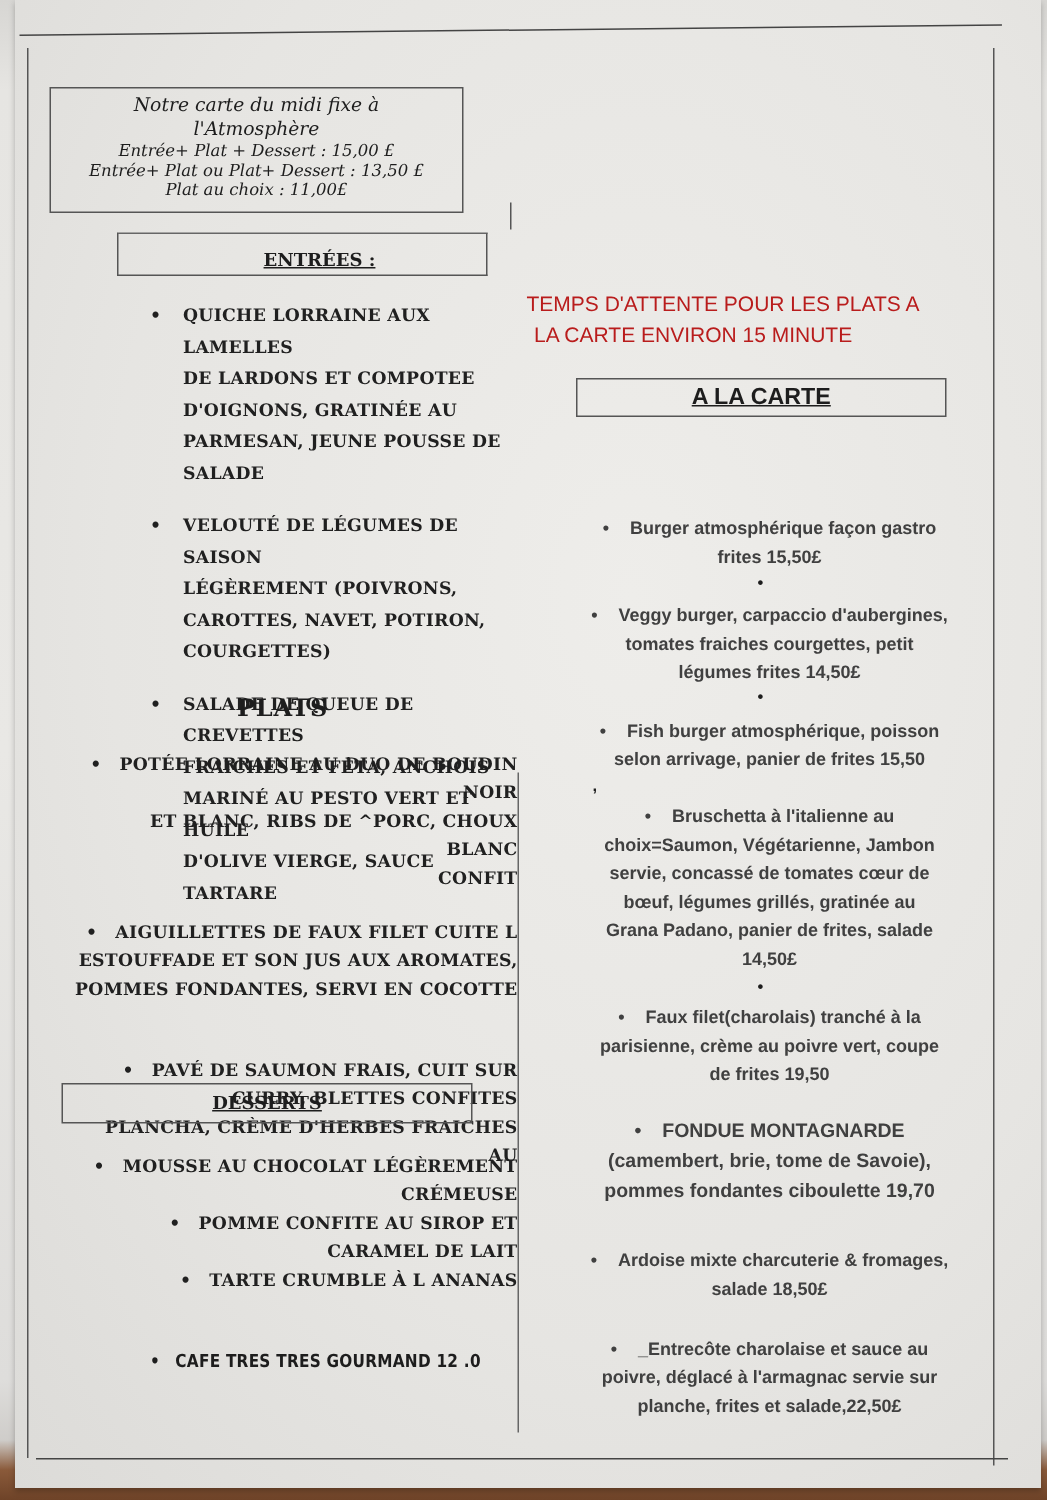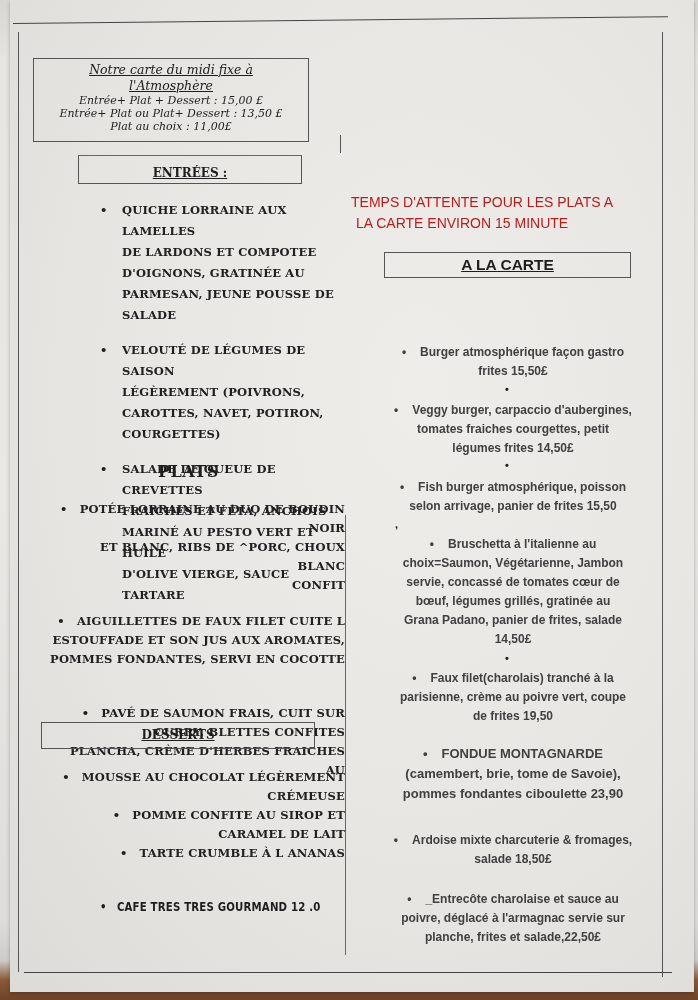--- a/index.html
+++ b/index.html
@@ -19,21 +19,21 @@
     .frame-right { position: absolute; left: 662px; top: 32px; width: 1px; height: 945px; background: #555; }
     .frame-bottom { position: absolute; left: 24px; top: 972px; width: 648px; height: 1px; background: #444; }
     .col-divider { position: absolute; left: 345px; top: 515px; width: 1px; height: 440px; background: #666; }
     .col-divider2 { position: absolute; left: 340px; top: 135px; width: 1px; height: 18px; background: #555; }
 
     .lunch-box {
       position: absolute; left: 33px; top: 58px; width: 274px; height: 82px;
       border: 1px solid #555; text-align: center;
       font-family: "DejaVu Serif", serif; font-style: italic; font-size: 11px; line-height: 13px;
     }
-    .lunch-title { text-decoration: underline; font-size: 12.5px; line-height: 16px; margin-top: 3px; text-align: center; }
+    .lunch-title { font-size: 12.5px; line-height: 16px; margin-top: 3px; text-align: center; }
     .section-box {
       position: absolute; border: 1px solid #555; text-align: center;
       font-family: "DejaVu Serif", serif; font-weight: bold; font-size: 12px;
     }
     .section-box span { text-decoration: underline; }
     .left-list {
       position: absolute; font-family: "DejaVu Serif", serif; font-weight: bold;
       font-size: 11.5px; line-height: 21px; letter-spacing: 0.2px; color: #202020;
     }
     .left-item { position: relative; padding-left: 22px; }
@@ -62,21 +62,21 @@
 <div class="col-divider2"></div>
 
 <div class="lunch-box">
   <div class="lunch-title">Notre carte du midi fixe à</div>
   <div class="lunch-title" style="margin-top:0">l'Atmosphère</div>
   <div>Entrée+ Plat + Dessert : 15,00 £</div>
   <div>Entrée+ Plat ou Plat+ Dessert : 13,50 £</div>
   <div>Plat au choix : 11,00£</div>
 </div>
 
-<div class="section-box" style="left:78px; top:155px; width:222px; height:27px; line-height:34px; border-top-color:#666;">
+<div class="section-box" style="left:78px; top:155px; width:222px; height:27px; line-height:34px; border-top-color:#666;padding-left:23px;">
   <span>ENTRÉES :</span>
 </div>
 
 <div class="left-list" style="left:100px; top:200px; width:240px;">
   <div class="left-item">
     <div>QUICHE LORRAINE AUX LAMELLES</div>
     <div>DE LARDONS ET COMPOTEE</div>
     <div>D'OIGNONS, GRATINÉE AU</div>
     <div>PARMESAN, JEUNE POUSSE DE</div>
     <div>SALADE</div>
@@ -177,21 +177,21 @@
 
 <div class="right-list" style="top:669px;">
   <div><span class="bl">•</span><span>Faux filet(charolais) tranché à la</span></div>
   <div>parisienne, crème au poivre vert, coupe</div>
   <div>de frites 19,50</div>
 </div>
 
 <div class="right-list" style="top:744px; font-size:13px; line-height:20px;">
   <div><span class="bl">•</span><span>FONDUE MONTAGNARDE</span></div>
   <div>(camembert, brie, tome de Savoie),</div>
-  <div>pommes fondantes ciboulette 23,90</div>
+  <div>pommes fondantes ciboulette 19,70</div>
 </div>
 
 <div class="right-list" style="top:831px;">
   <div><span class="bl">•</span><span>Ardoise mixte charcuterie &amp; fromages,</span></div>
   <div>salade 18,50£</div>
 </div>
 
 <div class="right-list" style="top:890px;">
   <div><span class="bl">•</span><span>_Entrecôte charolaise et sauce au</span></div>
   <div>poivre, déglacé à l'armagnac servie sur</div>

